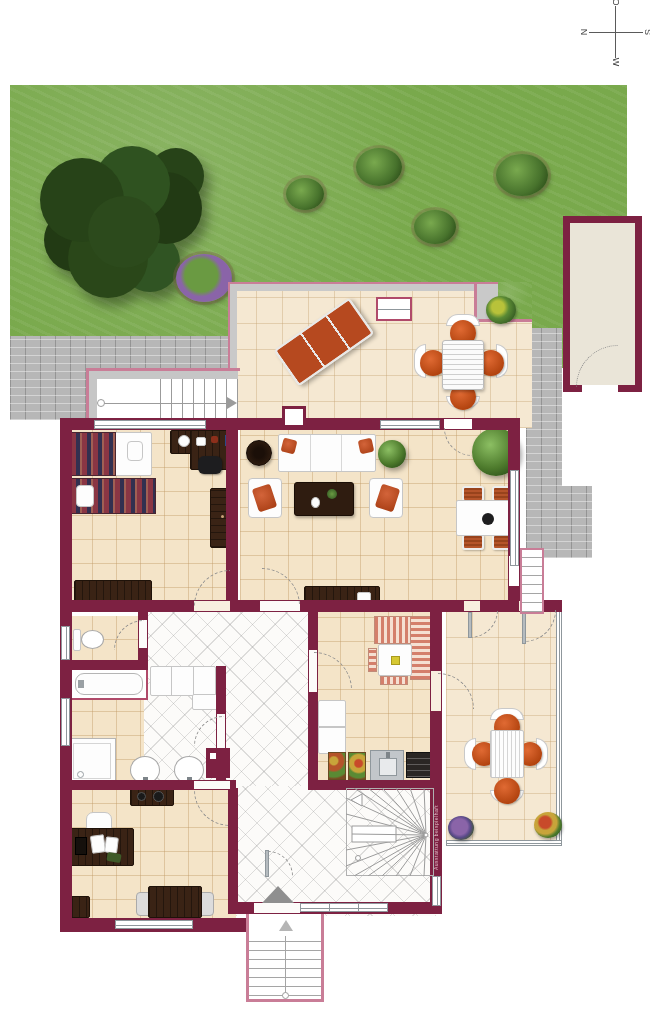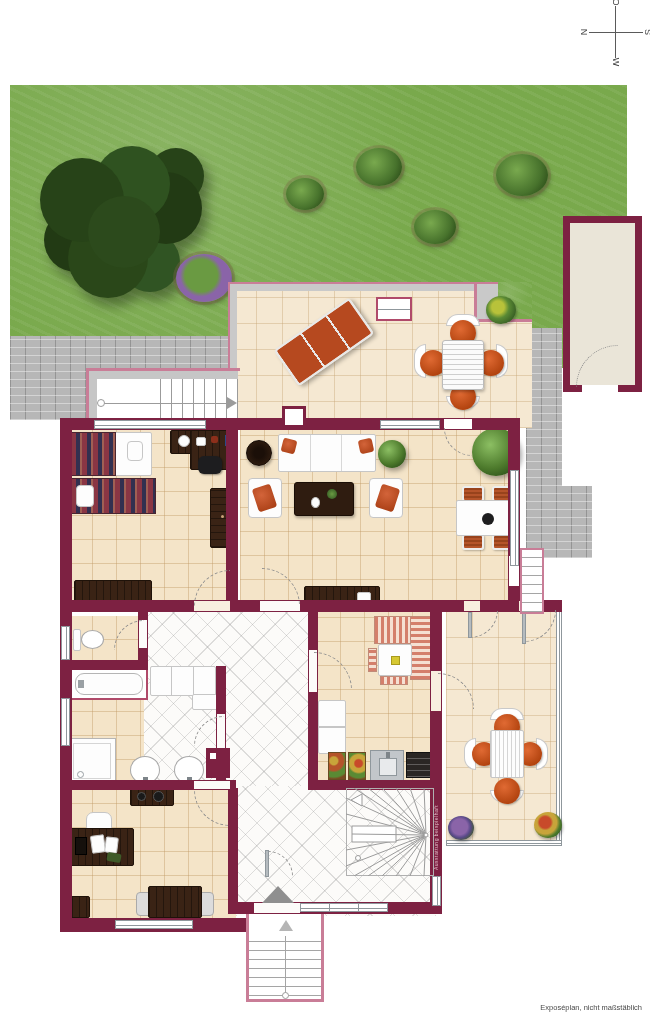--- a/index.html
+++ b/index.html
@@ -332,15 +332,14 @@
 
   <div class="abs" style="left:584px;top:2px;width:64px;height:62px;">
     <div class="abs" style="left:31px;top:4px;width:1px;height:52px;background:#5a5a5a;"></div>
     <div class="abs" style="left:5px;top:30px;width:54px;height:1px;background:#5a5a5a;"></div>
     <span class="compass-letter" style="left:26px;top:-6px;">O</span>
     <span class="compass-letter" style="left:-6px;top:24px;">N</span>
     <span class="compass-letter" style="left:58px;top:24px;">S</span>
     <span class="compass-letter" style="left:26px;top:54px;">W</span>
   </div>
 
-  <div class="abs" id="disclaimer" style="left:420px;top:1003px;width:222px;height:14px;">Exposéplan, nicht maßstäblich</div>
 
 </div>
 
 </body></html>

